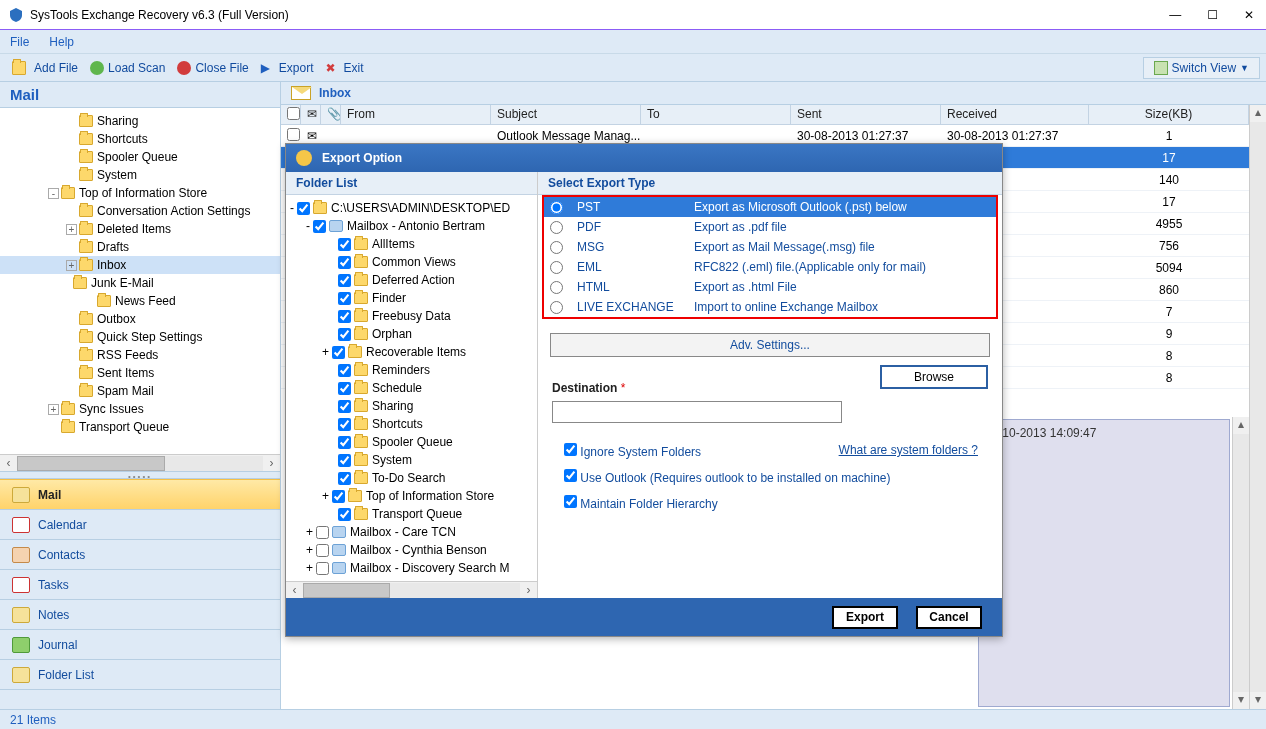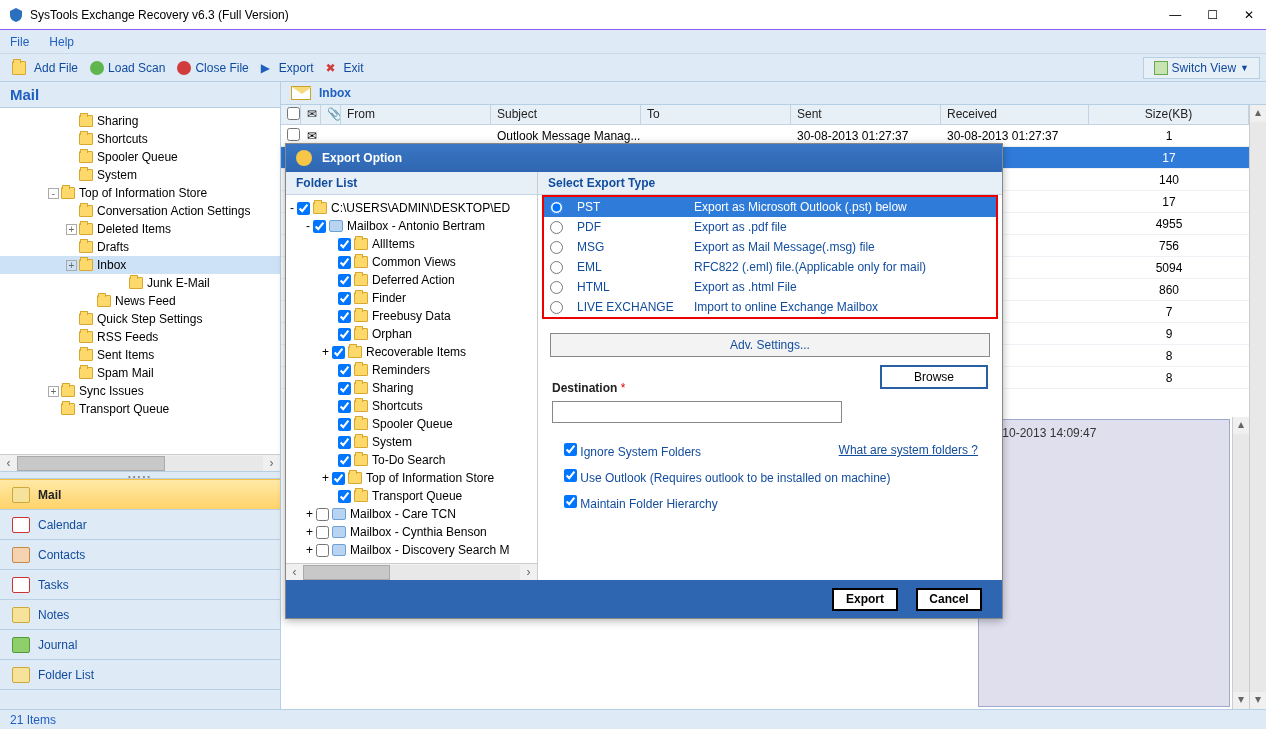--- a/index.html
+++ b/index.html
@@ -183,29 +183,34 @@
           <div class="row" style="padding-left: 66px;">
             <span style="width:13px;display:inline-block;"></span>
             <span class="folder-icon"></span>
             <span>Drafts</span>
           </div>
           <div class="row sel" style="padding-left: 66px;">
             <span class="tw">+</span>
             <span class="folder-icon"></span>
             <span>Inbox</span>
           </div>
-          <div class="row" style="padding-left: 116px;">
+          <div class="row" style="padding-left: 60px;">
             <span style="width:13px;display:inline-block;"></span>
             <span class="folder-icon"></span>
             <span>Junk E-Mail</span>
           </div>
           <div class="row" style="padding-left: 84px;">
             <span style="width:13px;display:inline-block;"></span>
             <span class="folder-icon"></span>
             <span>News Feed</span>
+          </div>
+          <div class="row" style="padding-left: 66px;">
+            <span style="width:13px;display:inline-block;"></span>
+            <span class="folder-icon"></span>
+            <span>Outbox</span>
           </div>
           <div class="row" style="padding-left: 66px;">
             <span style="width:13px;display:inline-block;"></span>
             <span class="folder-icon"></span>
             <span>Quick Step Settings</span>
           </div>
           <div class="row" style="padding-left: 66px;">
             <span style="width:13px;display:inline-block;"></span>
             <span class="folder-icon"></span>
             <span>RSS Feeds</span>
@@ -519,20 +524,26 @@
             <div class="drow" style="padding-left: 32px;">
               <span style="width:13px;display:inline-block;"></span>
               <input type="checkbox" checked="" style="">
               <span class="folder-icon"></span>
               <span>Reminders</span>
             </div>
             <div class="drow" style="padding-left: 32px;">
               <span style="width:13px;display:inline-block;"></span>
               <input type="checkbox" checked="" style="">
               <span class="folder-icon"></span>
+              <span>Schedule</span>
+            </div>
+            <div class="drow" style="padding-left: 32px;">
+              <span style="width:13px;display:inline-block;"></span>
+              <input type="checkbox" checked="" style="">
+              <span class="folder-icon"></span>
               <span>Sharing</span>
             </div>
             <div class="drow" style="padding-left: 32px;">
               <span style="width:13px;display:inline-block;"></span>
               <input type="checkbox" checked="" style="">
               <span class="folder-icon"></span>
               <span>Shortcuts</span>
             </div>
             <div class="drow" style="padding-left: 32px;">
               <span style="width:13px;display:inline-block;"></span>

